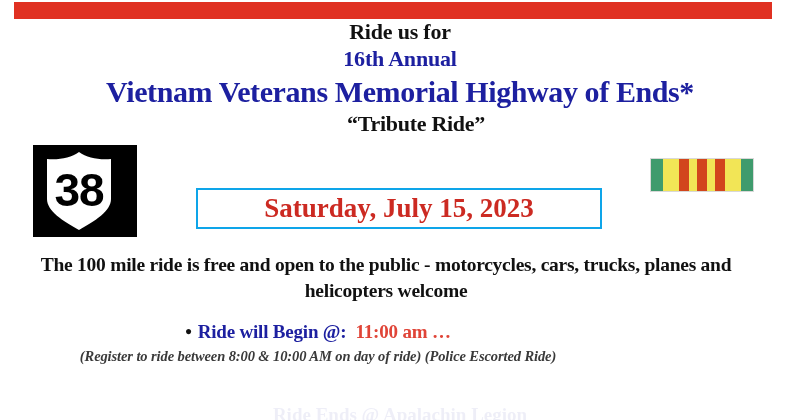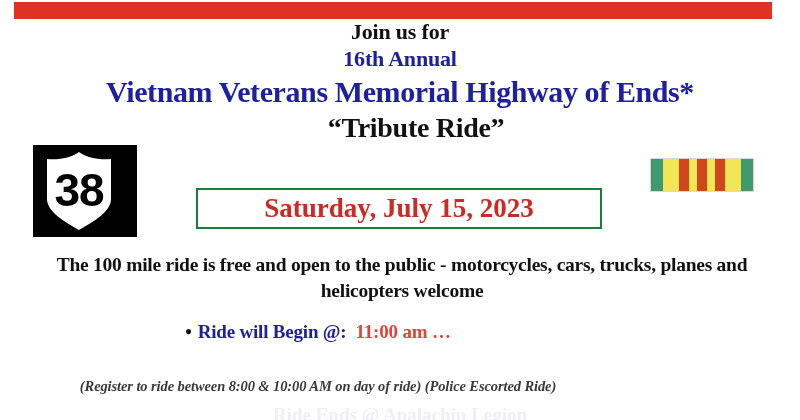--- a/index.html
+++ b/index.html
@@ -56,21 +56,21 @@
   }
   .line-main {
     font-size: 30px;
     font-weight: bold;
     color: #1d20a0;
     line-height: 1.2;
     letter-spacing: -0.4px;
     white-space: nowrap;
   }
   .line-tribute {
-    font-size: 28px;
+    font-size: 22px;
     font-weight: bold;
     color: #111111;
     line-height: 1.25;
     letter-spacing: -0.3px;
     padding-left: 32px;
   }
 
   
   .route-shield {
     position: absolute;
@@ -106,39 +106,39 @@
   }
   .service-ribbon .stripe { height: 100%; }
 
   
   .date-banner {
     position: absolute;
     left: 196px;
     top: 188px;
     width: 406px;
     height: 41px;
-    border: 2px solid #15803d;
+    border: 2px solid #0ea5e9;
     box-sizing: border-box;
     background: #ffffff;
     display: flex;
     align-items: center;
     justify-content: center;
   }
   .date-text {
     font-size: 27px;
     font-weight: bold;
     color: #cc2a22;
     letter-spacing: 0px;
     line-height: 1;
   }
 
   
   .description {
     position: absolute;
-    left: 32px;
+    left: 16px;
     top: 252px;
     width: 740px;
     text-align: center;
     font-size: 19.5px;
     font-weight: bold;
     color: #111111;
     line-height: 1.35;
     letter-spacing: -0.25px;
   }
 
@@ -168,21 +168,20 @@
   .txt-black{ color: #111111; }
 
   .note-line {
     font-size: 14.5px;
     font-style: italic;
     font-weight: bold;
     color: #3a3a3a;
     line-height: 1.5;
     letter-spacing: -0.1px;
     white-space: nowrap;
-    margin-top: 30px;
   }
 
   .clipped-line {
     position: absolute;
     left: 0;
     top: 404px;
     width: 800px;
     text-align: center;
     font-size: 19px;
     font-weight: bold;
@@ -194,21 +193,21 @@
   }
 </style>
 </head>
 <body>
 
 <div class="flyer">
 
   <div class="top-bar"></div>
 
   <div class="headline-block">
-    <div class="line-join">Join us for</div>
+    <div class="line-join">Ride us for</div>
     <div class="line-annual">16th Annual</div>
     <div class="line-main">Vietnam Veterans Memorial Highway of Ends*</div>
     <div class="line-tribute">“Tribute Ride”</div>
   </div>
 
   <div class="route-shield">
     <svg viewBox="0 0 92 92" xmlns="http://www.w3.org/2000/svg" aria-hidden="true">
       <path d="M46 7
                C 38 13, 26 15, 14 14
                L 14 54

